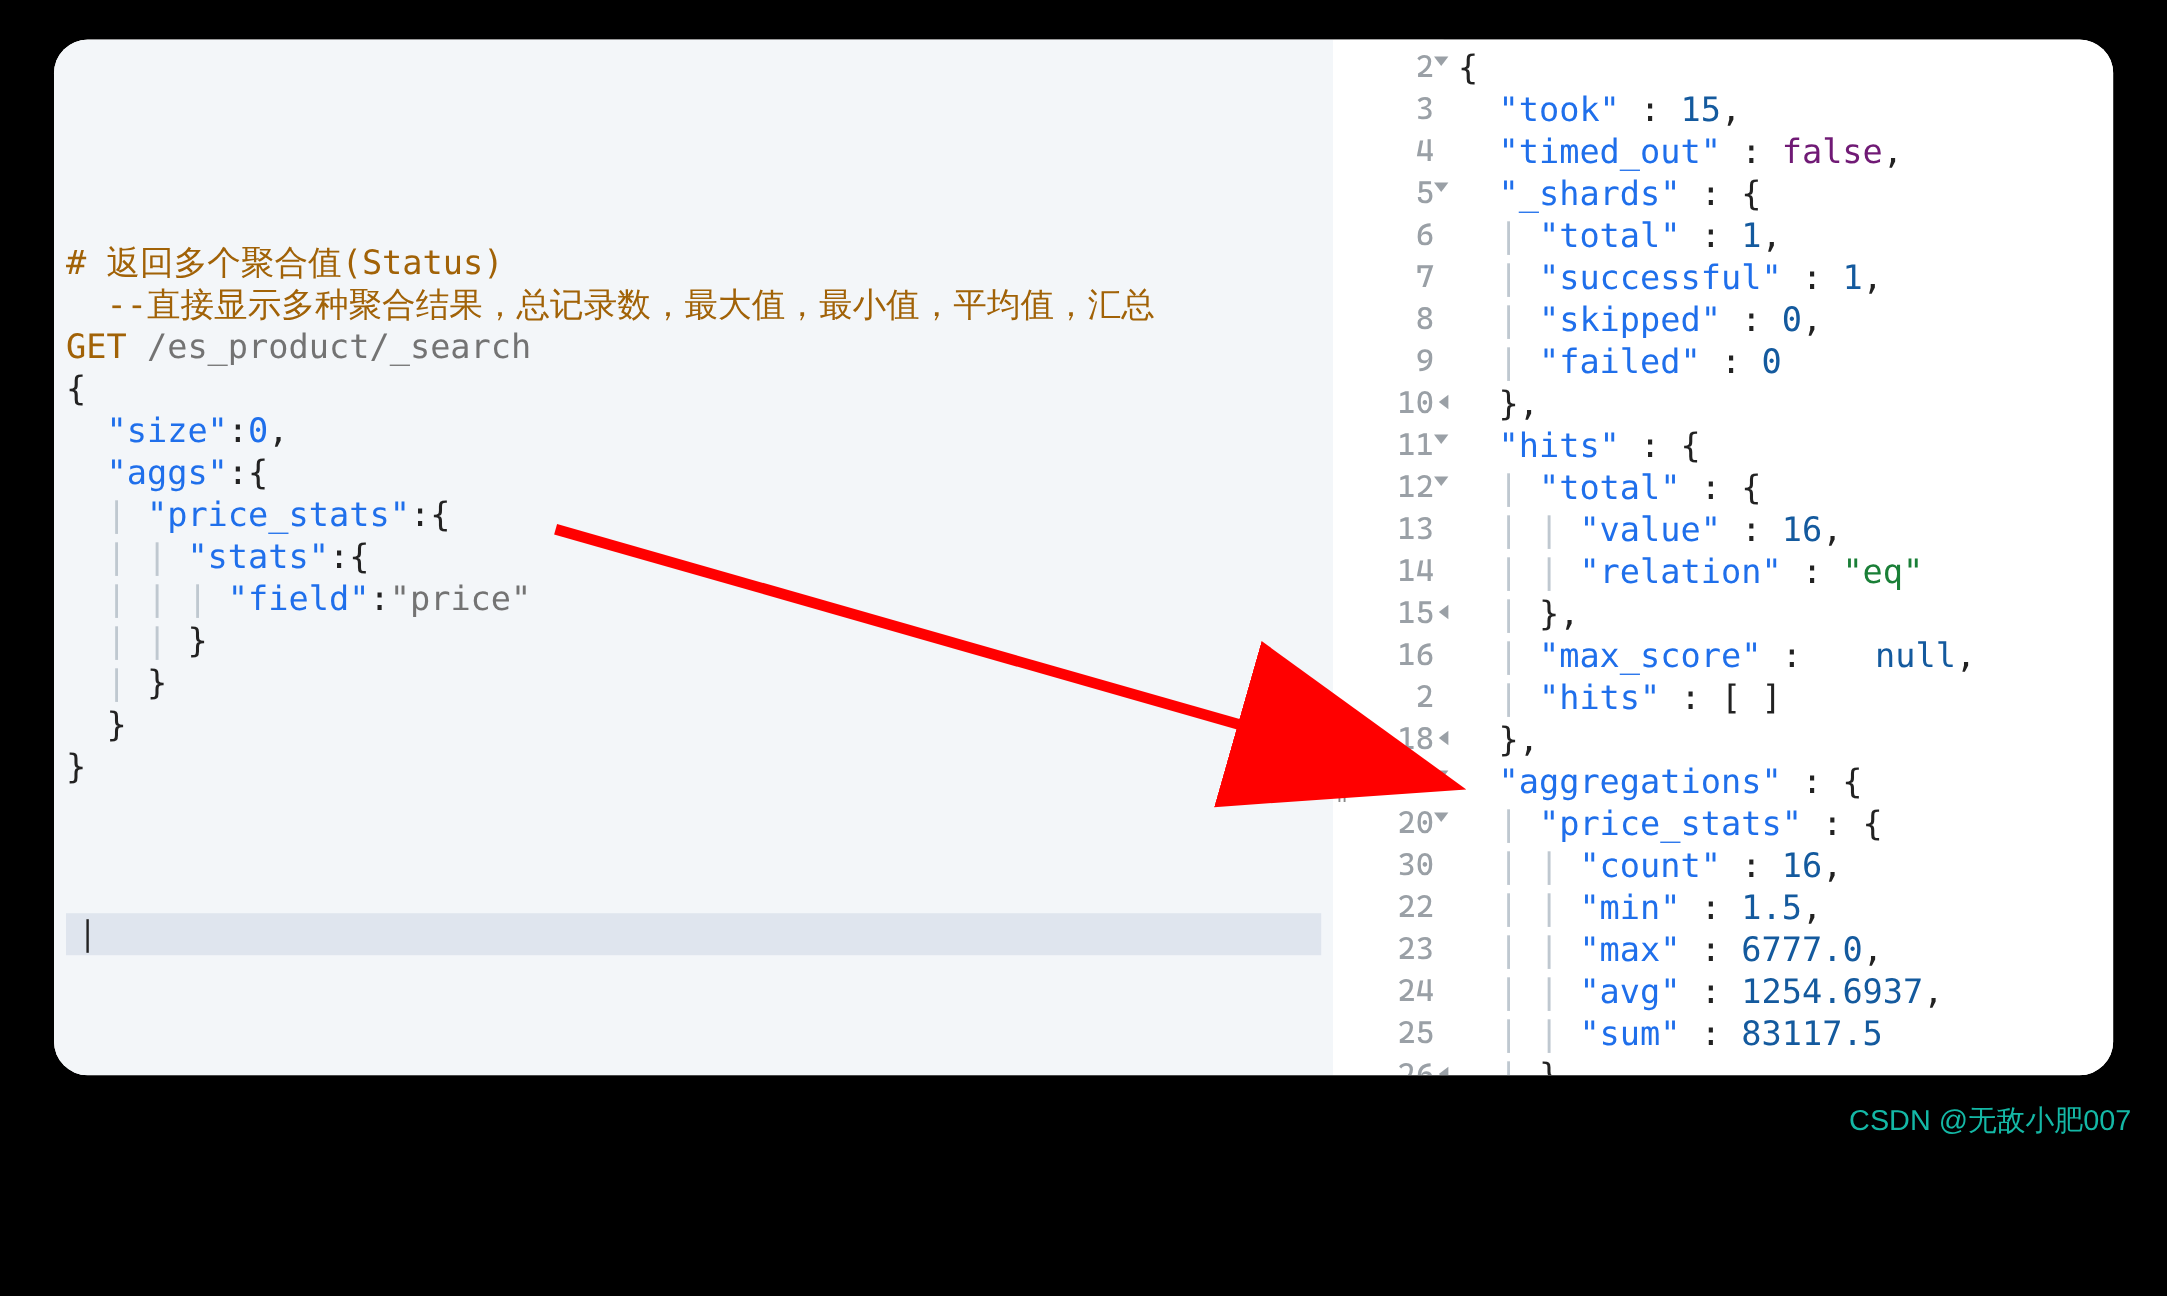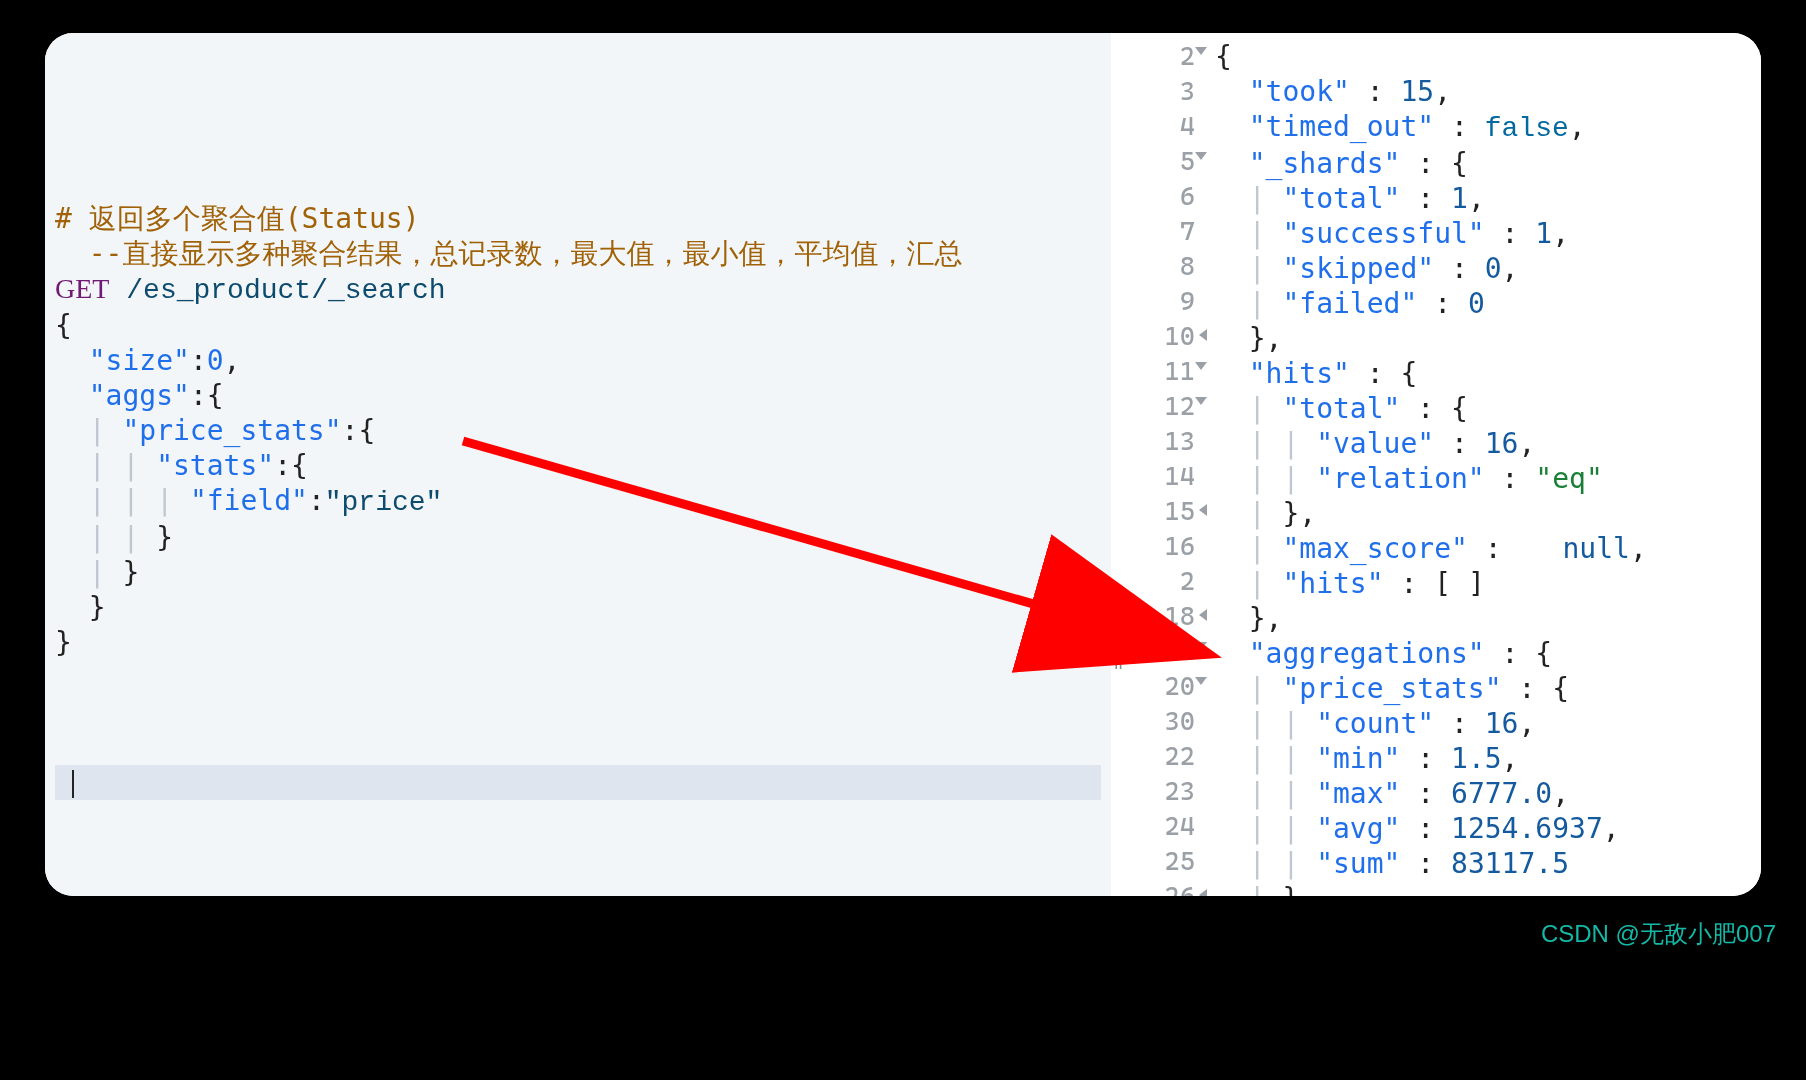--- a/index.html
+++ b/index.html
@@ -28,22 +28,22 @@
     position:relative;
   }
   .left-code {
     font-size:28px;
     line-height:35px;
     white-space:pre;
     color:#222;
     padding-top:150px;
   }
   .c-comment { color:#a16207; }
-  .c-path   { color:#0c4a6e;font-family:Liberation Mono, monospace; }
-  .c-method { color:#701a75;font-family:Liberation Serif, serif; }
+  .c-path   { color:#737373; }
+  .c-method { color:#a16207; }
   .c-key    { color:#1f6feb; }
   .c-punc   { color:#222; }
   .c-num    { color:#1f6feb; }
   .guide    { color:#bfc8d0; }
   .cursor-line { background:#dfe5ee; width:100%; display:inline-block; }
 
   
   .divider {
     flex:0 0 14px;
     background:#fff;
@@ -95,21 +95,21 @@
     flex:1;
     font-size:28px;
     line-height:35px;
     white-space:pre;
     color:#222;
     padding-top:6px;
     padding-left:12px;
   }
   .r-key   { color:#1f6feb; }
   .r-num   { color:#145a9e; }
-  .r-bool  { color:#0369a1;font-family:Liberation Mono, monospace; }
+  .r-bool  { color:#701a75; }
   .r-str   { color:#1a7f37; }
   .r-null  { color:#145a9e;margin-left:44px; }
   .r-punc  { color:#222; }
 
   
   .arrow-svg {
     position:absolute;
     left:0; top:0;
     width:100%; height:100%;
     pointer-events:none;

